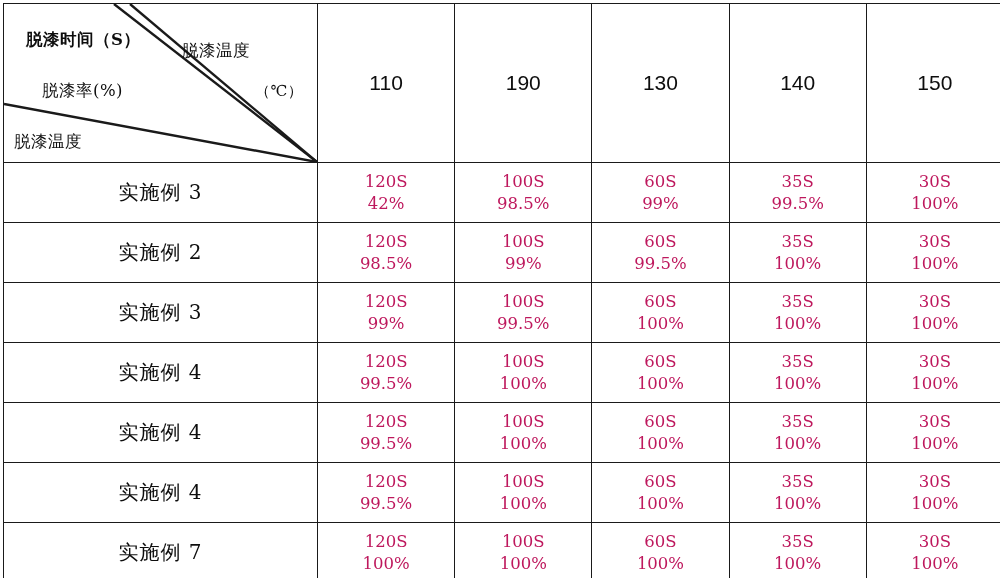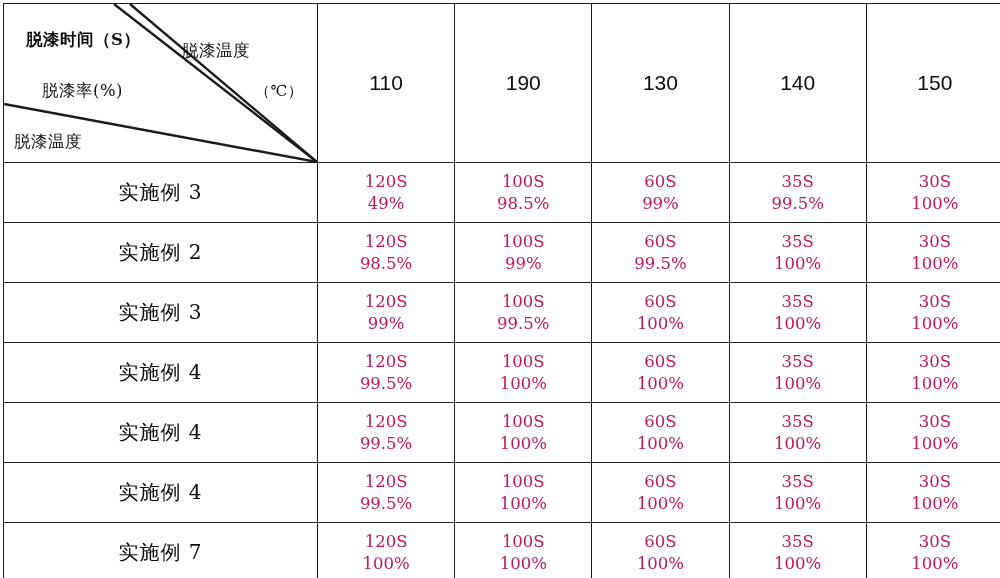--- a/index.html
+++ b/index.html
@@ -124,21 +124,21 @@
         <td class="col-head">190</td>
         <td class="col-head">130</td>
         <td class="col-head">140</td>
         <td class="col-head">150</td>
       </tr>
 
       <tr>
         <td class="row-head">实施例 3</td>
         <td class="data-cell">
           <span class="cell-time">120S</span>
-          <span class="cell-rate">49%</span>
+          <span class="cell-rate">42%</span>
         </td>
         <td class="data-cell">
           <span class="cell-time">100S</span>
           <span class="cell-rate">98.5%</span>
         </td>
         <td class="data-cell">
           <span class="cell-time">60S</span>
           <span class="cell-rate">99%</span>
         </td>
         <td class="data-cell">

